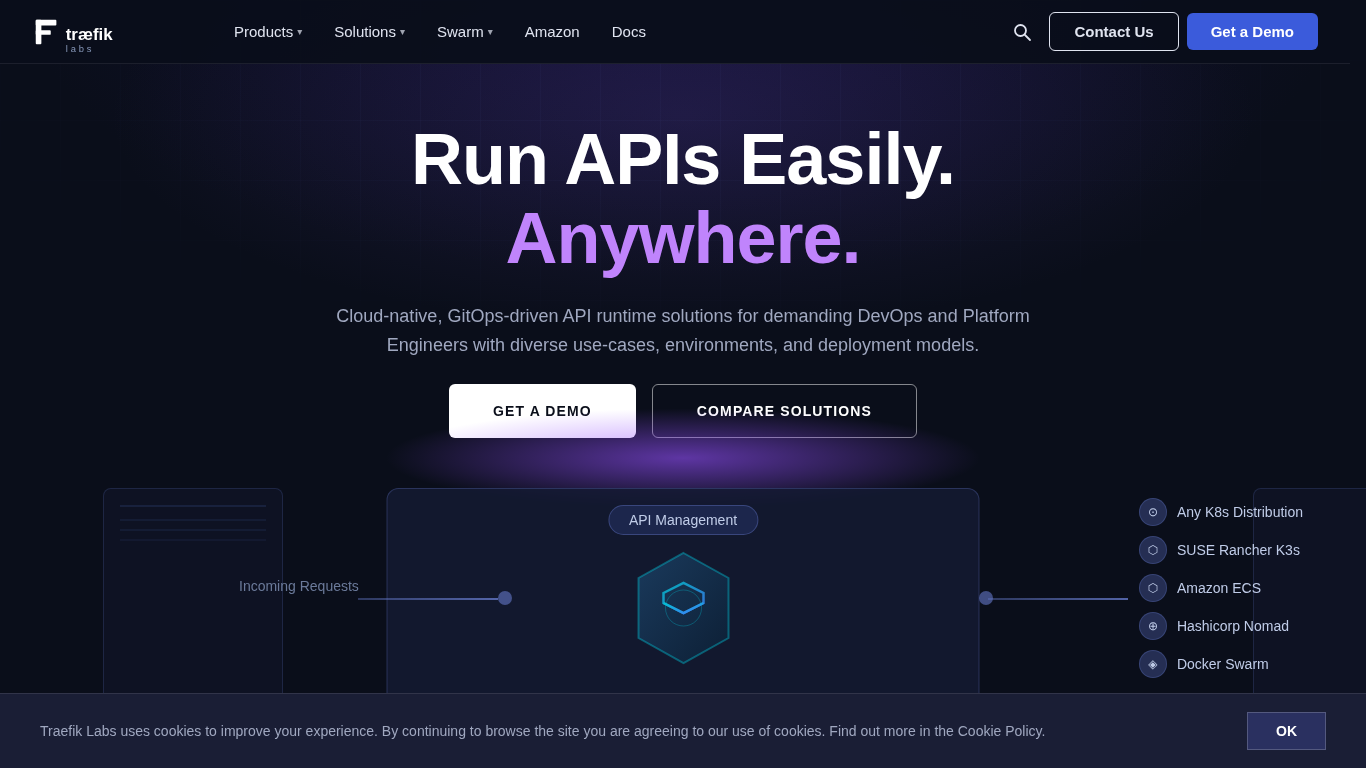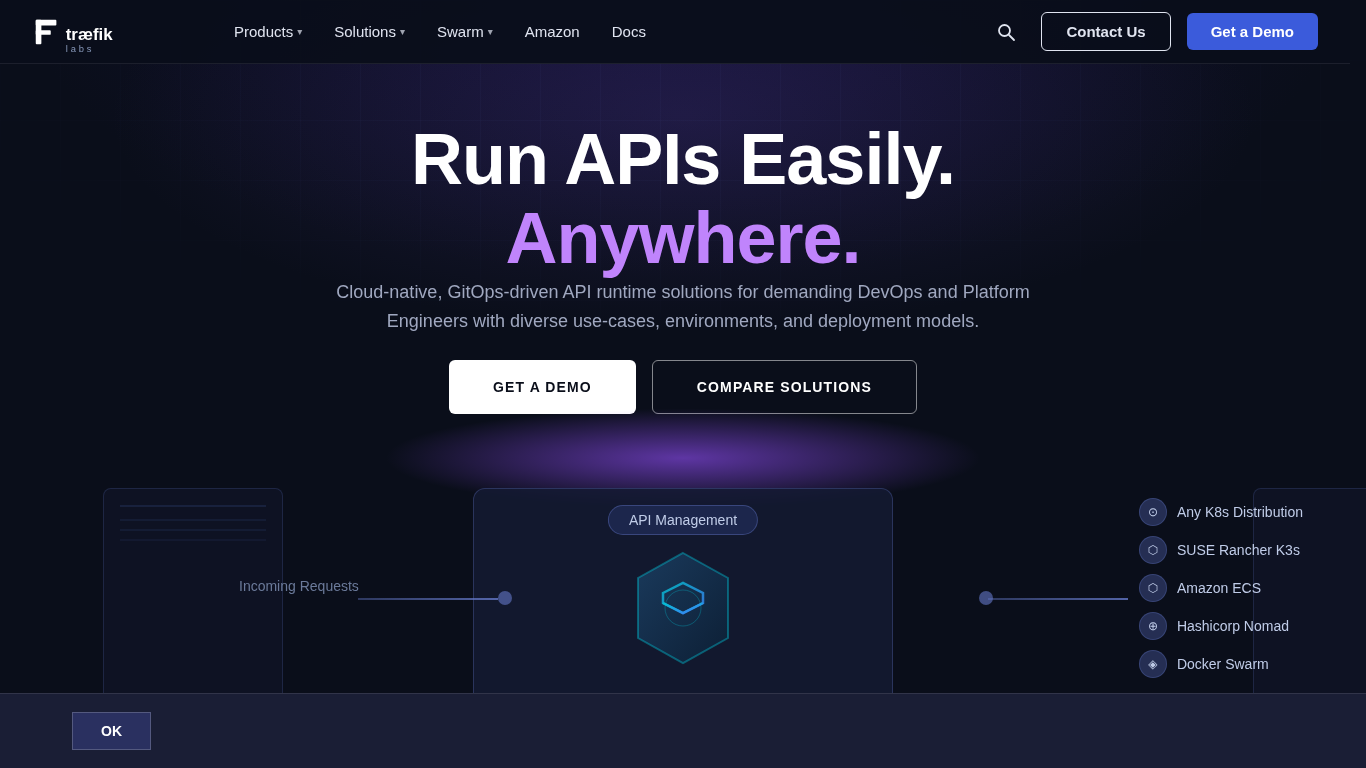--- a/index.html
+++ b/index.html
@@ -66,21 +66,21 @@
     }
 
     .nav-item .chevron {
       font-size: 10px;
       opacity: 0.7;
     }
 
     .nav-right {
       display: flex;
       align-items: center;
-      gap: 16px;
+      gap: 8px;
     }
 
     .search-icon-btn {
       width: 38px;
       height: 38px;
       display: flex;
       align-items: center;
       justify-content: center;
       cursor: pointer;
       color: #e0e4f0;
@@ -156,20 +156,21 @@
       z-index: 2;
       text-align: center;
       max-width: 900px;
     }
 
     .hero-title {
       font-size: 72px;
       font-weight: 800;
       line-height: 1.1;
       color: #fff;
+      margin-bottom: 24px;
       letter-spacing: -1px;
     }
 
     .hero-title .accent {
       color: #c084fc;
     }
 
     .hero-subtitle {
       font-size: 18px;
       color: #a0a8c0;
@@ -239,21 +240,21 @@
       height: 100px;
       background: radial-gradient(ellipse, rgba(150, 80, 255, 0.6) 0%, transparent 70%);
       z-index: 1;
     }
 
     .diagram-card {
       position: absolute;
       top: 40px;
       left: 50%;
       transform: translateX(-50%);
-      width: 420px;
+      width: 593px;
       height: 220px;
       background: rgba(20, 26, 50, 0.85);
       border: 1px solid rgba(100, 120, 200, 0.3);
       border-radius: 12px;
       display: flex;
       flex-direction: column;
       align-items: center;
       justify-content: center;
       z-index: 3;
     }
@@ -548,14 +549,17 @@
           <div class="platform-icon">◈</div>
           <span>Docker Swarm</span>
         </div>
       </div>
 
     </div>
   </div>
 </div>
 
 <div class="cookie-banner">
+  <p class="cookie-text">
+    <span>Traefik Labs uses cookies to improve your experience. By continuing to browse the site you are agreeing to our use of cookies. Find out more in the Cookie Policy.</span>
+  </p>
   <button class="btn-ok">OK</button>
 </div>
 
 </body></html>

